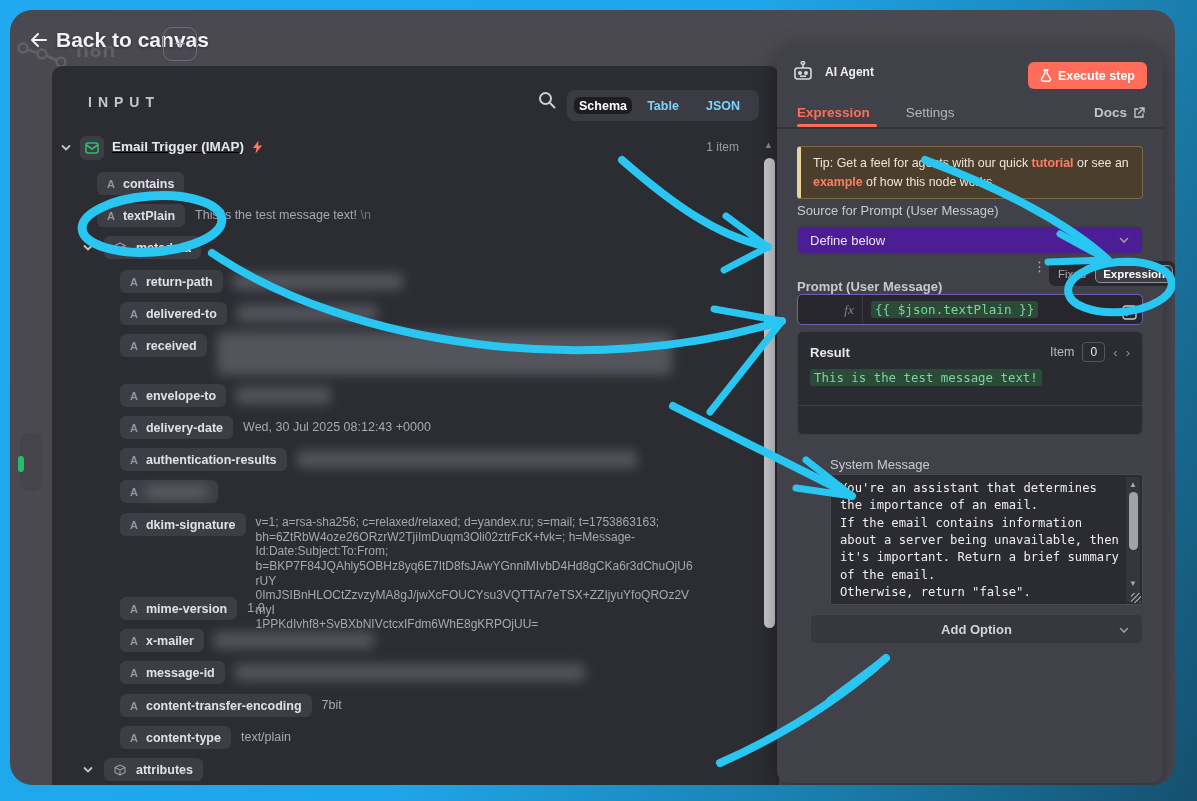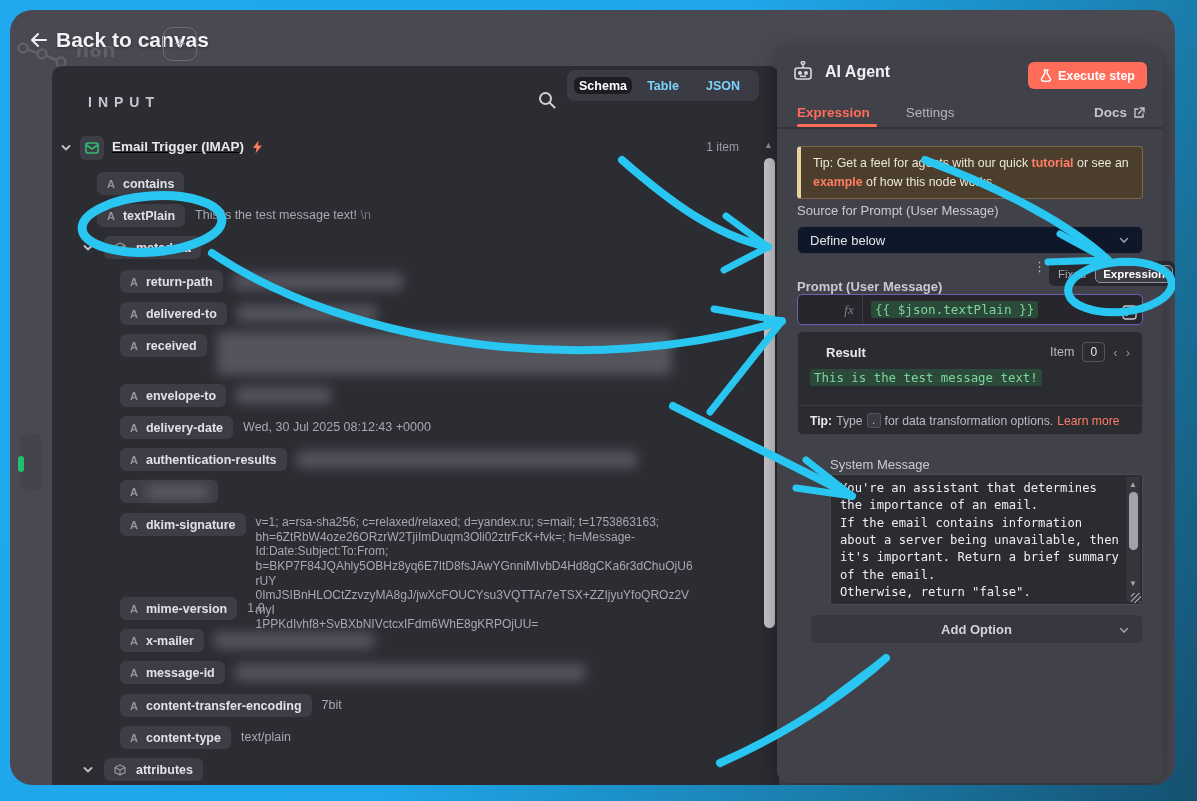--- a/index.html
+++ b/index.html
@@ -19,21 +19,21 @@
 
   
   .node-fragment { position:absolute; left:10px; top:423px; width:22px; height:58px; background:#45444d; border-radius:8px; }
   .node-fragment .conn { position:absolute; left:-2px; top:23px; width:6px; height:16px; background:#23c16b; border-radius:3px; }
 
   
   .input-panel { position:absolute; left:42px; top:56px; width:727px; bottom:0;
     background:#2c2c33; border-radius:10px 10px 0 0; }
   .ip-title { position:absolute; left:36px; top:28px; font-size:14px; font-weight:bold; letter-spacing:6px; color:#c6c7ce; }
   .search-ico { position:absolute; left:486px; top:25px; }
-  .seg { position:absolute; left:515px; top:4px; width:192px; height:31px; background:#3b3b43; border-radius:8px;
+  .seg { position:absolute; left:515px; top:24px; width:192px; height:31px; background:#3b3b43; border-radius:8px;
     display:flex; align-items:center; padding:7px; gap:2px; }
   .seg .opt { flex:1; height:100%; display:flex; align-items:center; justify-content:center;
     font-size:12.5px; font-weight:bold; color:#7dd3fc; border-radius:6px; cursor:pointer; }
   .seg .opt.active { background:#1d1d23; color:#fff; }
   .item-count { position:absolute; right:40px; top:74px; font-size:12px; color:#9b9ca4; }
 
   .trow { position:absolute; left:0; width:700px; display:flex; align-items:flex-start; gap:10px; min-height:23px; }
   .trow .chev { margin-top:6px; flex:none; }
   .pill { flex:none; display:inline-flex; align-items:center; gap:8px; height:23px; padding:0 10px;
     background:#3d3d45; border-radius:6px; font-size:12.5px; font-weight:bold; color:#e0e1e6; white-space:nowrap; }
@@ -54,60 +54,60 @@
 
   
   .lp-scroll { position:absolute; right:2px; top:74px; bottom:0; width:15px; }
   .lp-scroll .up { position:absolute; top:0; left:2px; color:#8e8f98; font-size:9px; }
   .lp-scroll .thumb { position:absolute; top:18px; left:2px; width:11px; height:470px; background:#c9c9ce; border-radius:6px; }
 
   
   .agent-panel { position:absolute; left:767px; top:37px; width:386px; height:736px;
     background:#414149; border-radius:12px; box-shadow:0 6px 24px rgba(0,0,0,.4); }
   .ap-head { position:absolute; left:14px; top:14px; display:flex; align-items:center; gap:10px; }
-  .ap-title { font-size:16px; font-weight:bold; color:#f0f0f4; }
+  .ap-title { font-size:12px; font-weight:bold; color:#f0f0f4; }
   .exec-btn { position:absolute; right:16px; top:15px; height:27px; padding:0 12px; background:#ff6d5a;
     border:none; border-radius:6px; color:#fff; font-size:12.5px; font-weight:bold;
     display:flex; align-items:center; gap:6px; cursor:pointer; font-family:inherit; }
   .ap-tabs { position:absolute; left:20px; top:58px; display:flex; gap:36px; font-size:13.5px; }
   .tab { color:#b4b5bd; cursor:pointer; }
   .tab.active { color:#ff6d5a; font-weight:bold; }
   .tab-underline { position:absolute; left:20px; top:77px; width:80px; height:2.5px; background:#ff6d5a; border-radius:2px; }
   .docs-link { position:absolute; right:18px; top:58px; display:flex; gap:6px; align-items:center;
     color:#c3c4cb; font-size:13.5px; font-weight:bold; cursor:pointer; }
   .ap-divider { position:absolute; left:0; top:80px; width:100%; height:1.5px; background:#33333a; }
 
   .tip-banner { position:absolute; left:20px; top:99px; width:346px; background:#4c3e2c;
     border:1px solid #7d6844; border-left:4px solid #e9d4a0; border-radius:4px;
     padding:7px 10px 7px 12px; font-size:12.4px; color:#ece5d8; line-height:1.5; }
   .tip-banner .lnk { color:#ff7d64; font-weight:bold; cursor:pointer; }
 
   .fld-label { position:absolute; font-size:13px; color:#c9cad1; }
-  .select { position:absolute; left:20px; top:179px; width:346px; height:28px; background:#0f172a;
+  .select { position:absolute; left:20px; top:179px; width:346px; height:28px; background:#4c1d95;
     border:1px solid #3c3c44; border-radius:6px; display:flex; align-items:center;
     padding:0 12px; font-size:13px; color:#e6e6ea; cursor:pointer; }
   .select .cv { margin-left:auto; }
 
   .dots { position:absolute; left:256px; top:216px; color:#b9bac1; font-size:13px; letter-spacing:0; line-height:8px; text-align:center; width:8px; }
   .toggle { position:absolute; left:272px; top:214px; height:25px; background:#27272d; border-radius:6px;
     display:flex; align-items:center; padding:2px; gap:2px; font-size:11.5px; }
   .toggle .t { padding:2px 7px; color:#a6a7af; cursor:pointer; }
   .toggle .t.active { background:#3b3b44; border:1px solid #90919a; border-radius:5px; color:#fff; font-weight:bold; }
 
   .expr { position:absolute; left:20px; top:247px; width:346px; height:31px; background:#26262c;
     border:1.5px solid #6e61b5; border-radius:5px; display:flex; align-items:stretch;padding-left:38px; }
   .expr .fx { width:27px; flex:none; display:flex; align-items:center; justify-content:center;
     font-family:"Liberation Serif", serif; font-style:italic; font-size:13px; color:#81828c; border-right:1px solid #3a3a42; }
   .expr .code { display:flex; align-items:center; padding:0 8px; font-family:"DejaVu Sans Mono", monospace; font-size:12.6px; }
   .gr { color:#7fd49c; background:#2b4a39; padding:1px 4px; border-radius:3px; }
   .expr .expand { position:absolute; right:5px; bottom:4px; }
 
   .result-card { position:absolute; left:20px; top:284px; width:346px; height:104px;
     background:#2b2b32; border:1px solid #3d3d45; border-radius:6px; }
-  .rc-head { display:flex; align-items:center; padding:10px 12px 0 28px; }
+  .rc-head { display:flex; align-items:center; padding:10px 12px 0 12px; }
   .rc-title { font-size:13px; font-weight:bold; color:#e8e8ed; }
   .rc-nav { margin-left:auto; display:flex; align-items:center; gap:8px; font-size:12.5px; color:#b9bac1; }
   .rc-box { width:23px; height:20px; border:1px solid #55555e; border-radius:4px; color:#e8e8ed;
     display:flex; align-items:center; justify-content:center; font-size:12px; }
   .rc-ch { color:#8e8f98; font-size:13px; cursor:pointer; }
   .rc-value { padding:8px 12px 0 12px; font-family:"DejaVu Sans Mono", monospace; font-size:12.4px; }
   .rc-div { position:absolute; left:0; right:0; top:73px; height:1px; background:#3d3d45; }
   .rc-tip { position:absolute; left:12px; top:81px; font-size:12.2px; color:#b9bac1; display:flex; align-items:center; gap:4px; white-space:nowrap; }
   .rc-tip b { color:#e8e8ed; }
   .kbd { display:inline-flex; width:14px; height:15px; background:#3a3a42; border:1px solid #55555e;
@@ -395,27 +395,20 @@
           <span class="rc-title">Result</span>
           <span class="rc-nav">
             <span>Item</span>
             <span class="rc-box">0</span>
             <span class="rc-ch">‹</span>
             <span class="rc-ch">›</span>
           </span>
         </div>
         <div class="rc-value"><span class="gr">This is the test message text!</span></div>
         <div class="rc-div"></div>
-        <div class="rc-tip">
-            <b>Tip:</b>
-            <span> Type </span>
-            <span class="kbd">.</span>
-            <span> for data transformation options. </span>
-            <span class="lnk">Learn more</span>
-          </div>
       </div>
 
       <div class="fld-label" style="left:53px; top:410px;">System Message</div>
       <div class="sysmsg">
         <div class="text">You're an assistant that determines
 the importance of an email.
 If the email contains information
 about a server being unavailable, then
 it's important. Return a brief summary
 of the email.

